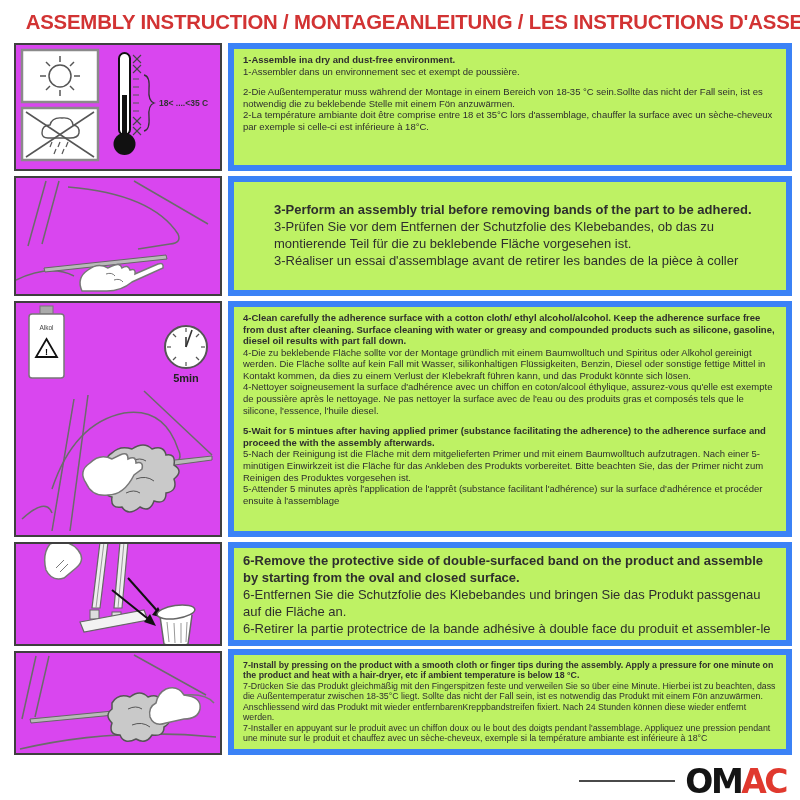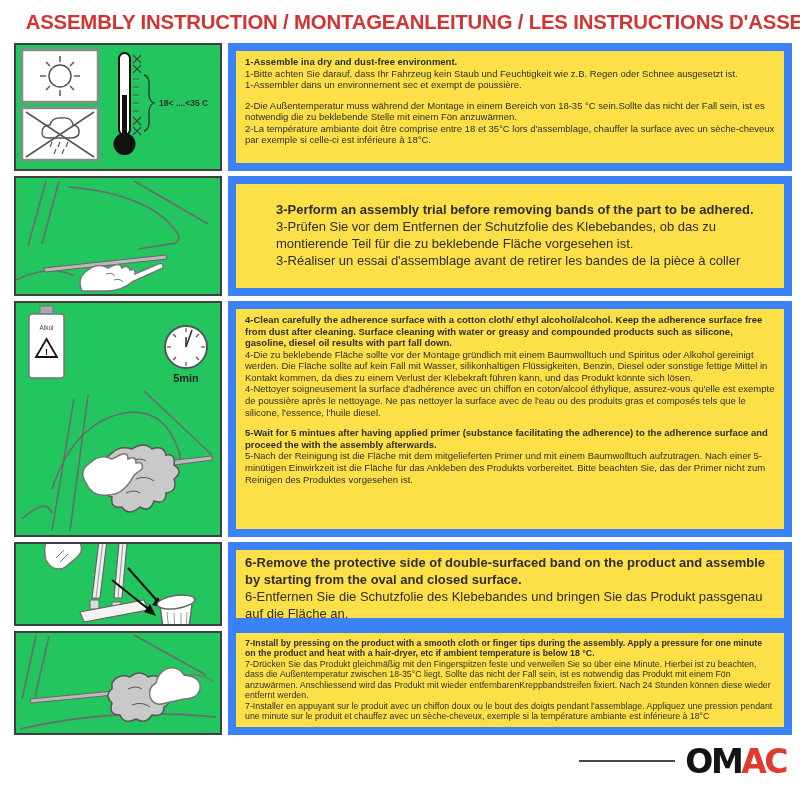--- a/index.html
+++ b/index.html
@@ -1,25 +1,25 @@
 <!DOCTYPE html>
 <html><head>
 <meta charset="utf-8">
 <style>
   html,body{margin:0;padding:0;background:#ffffff;}
   body{width:800px;height:800px;font-family:"Liberation Sans",sans-serif;color:#2e2e2e;overflow:hidden;}
   .page{width:800px;height:800px;box-sizing:border-box;padding:6px 8px 0 14px;position:relative;}
   .title{color:#d23333;font-weight:bold;font-size:21px;letter-spacing:-0.2px;text-align:center;
          margin:4px 0 9px 0;transform:scaleX(0.97);white-space:nowrap;}
   .row{display:flex;gap:6px;margin-bottom:5px;}
-  .illus{width:208px;flex:none;border:2px solid #3f3f3f;background:#22c55e;box-sizing:border-box;
+  .illus{width:208px;flex:none;border:2px solid #3f3f3f;background:#d946ef;box-sizing:border-box;
          display:flex;align-items:center;justify-content:center;overflow:hidden;}
-  .textbox{flex:1;border:8px solid #3b82f6;background:#fde047;box-sizing:border-box;
+  .textbox{flex:1;border:6px solid #3b82f6;background:#bef264;box-sizing:border-box;
            padding:5px 9px;overflow:hidden;}
-  .r1{height:128px;} .r2{height:120px;} .r3{height:236px;} .r4{height:84px;border-radius:26px;} .r5{height:104px;align-items:flex-end;}
+  .r1{height:128px;} .r2{height:120px;} .r3{height:236px;} .r4{height:104px;border-radius:26px;} .r5{height:104px;align-items:flex-end;}
   .sec{margin:0 0 9px 0;}
   .sec:last-child{margin-bottom:0;}
   .small p{margin:0;font-size:9.5px;line-height:1.22;}
   .xsmall p{margin:0;font-size:8.8px;line-height:1.2;}
   .big p{margin:0;font-size:13px;line-height:1.3;}
   .b{font-weight:bold;}
   .vcenter{display:flex;flex-direction:column;justify-content:center;padding-left:40px;}
   .footer{display:flex;align-items:center;justify-content:flex-end;gap:10px;margin-top:3px;padding-right:6px;height:42px;}
   .rule{width:96px;border-top:2px solid #4a4a4a;height:0;}
   .logo{font-family:"DejaVu Sans",sans-serif;font-size:33px;font-weight:800;letter-spacing:-2.5px;line-height:1;}
@@ -87,21 +87,20 @@
               <line x1="125" y1="82" x2="117" y2="90"></line>
           </g>
           <path d="M128,30 Q134,31 133,44 Q132,56 138,58 Q132,60 133,72 Q134,85 128,86" fill="none" stroke="#333" stroke-width="1.3"></path>
           <text x="143" y="61" font-size="8.5" font-weight="bold" fill="#333">18&lt; ....&lt;35 C</text>
         </g>
       </svg>
     </div>
     <div class="textbox small">
       <div class="sec">
         <p class="b">1-Assemble ina dry and dust-free environment.</p>
-        <p>1-Bitte achten Sie darauf, dass Ihr Fahrzeug kein Staub und Feuchtigkeit wie z.B. Regen oder Schnee ausgesetzt ist.</p>
         <p>1-Assembler dans un environnement sec et exempt de poussière.</p>
       </div>
       <div class="sec">
         <p>2-Die Außentemperatur muss während der Montage in einem Bereich von 18-35 °C  sein.Sollte das nicht der Fall sein, ist es notwendig die zu beklebende Stelle mit einem Fön anzuwärmen.</p>
         <p>2-La température ambiante doit être comprise entre 18 et 35°C lors d'assemblage, chauffer la surface avec un sèche-cheveux par exemple si celle-ci est inférieure à 18°C.</p>
       </div>
     </div>
   </div>
 
   <div class="row r2">
@@ -176,20 +175,21 @@
     </div>
     <div class="textbox small">
       <div class="sec">
         <p class="b">4-Clean carefully the adherence surface with a cotton cloth/ ethyl alcohol/alcohol. Keep the adherence surface free from dust after cleaning. Surface cleaning with water or greasy and compounded products such as silicone, gasoline, diesel oil results with part fall down.</p>
         <p>4-Die zu beklebende Fläche sollte vor der Montage gründlich mit einem Baumwolltuch und Spiritus oder Alkohol gereinigt werden. Die Fläche sollte auf kein Fall mit Wasser, silikonhaltigen Flüssigkeiten, Benzin, Diesel oder sonstige fettige Mittel in Kontakt kommen, da dies zu einem Verlust der Klebekraft führen kann, und das Produkt könnte sich lösen.</p>
         <p>4-Nettoyer soigneusement la surface d'adhérence avec un chiffon en coton/alcool éthylique, assurez-vous qu'elle est exempte de poussière après le nettoyage. Ne pas nettoyer la surface avec de l'eau ou des produits gras et composés tels que le silicone, l'essence, l'huile diesel.</p>
       </div>
       <div class="sec">
         <p class="b">5-Wait for 5 mintues after having applied primer (substance facilitating the adherence) to the adherence surface and proceed the with the assembly afterwards.</p>
         <p>5-Nach der Reinigung ist die Fläche mit dem mitgelieferten Primer und mit einem Baumwolltuch aufzutragen. Nach einer 5-minütigen Einwirkzeit ist die Fläche für das Ankleben des Produkts vorbereitet. Bitte beachten Sie, das der Primer nicht zum Reinigen des Produktes vorgesehen ist.</p>
+        <p>5-Attender 5 minutes après l'application de l'apprêt (substance facilitant l'adhérence) sur la surface d'adhérence et procéder ensuite à l'assemblage</p>
       </div>
     </div>
   </div>
 
   <div class="row r4">
     <div class="illus">
       <svg width="204" height="112" viewBox="0 0 204 112">
         <path d="M34,6 Q52,0 62,12 Q70,22 60,30 L48,40 Q36,44 30,32 Q26,16 34,6 Z" fill="#fff" stroke="#777" stroke-width="1.5"></path>
         <g fill="none" stroke="#777" stroke-width="1">
           <path d="M44,34 L52,26"></path>

